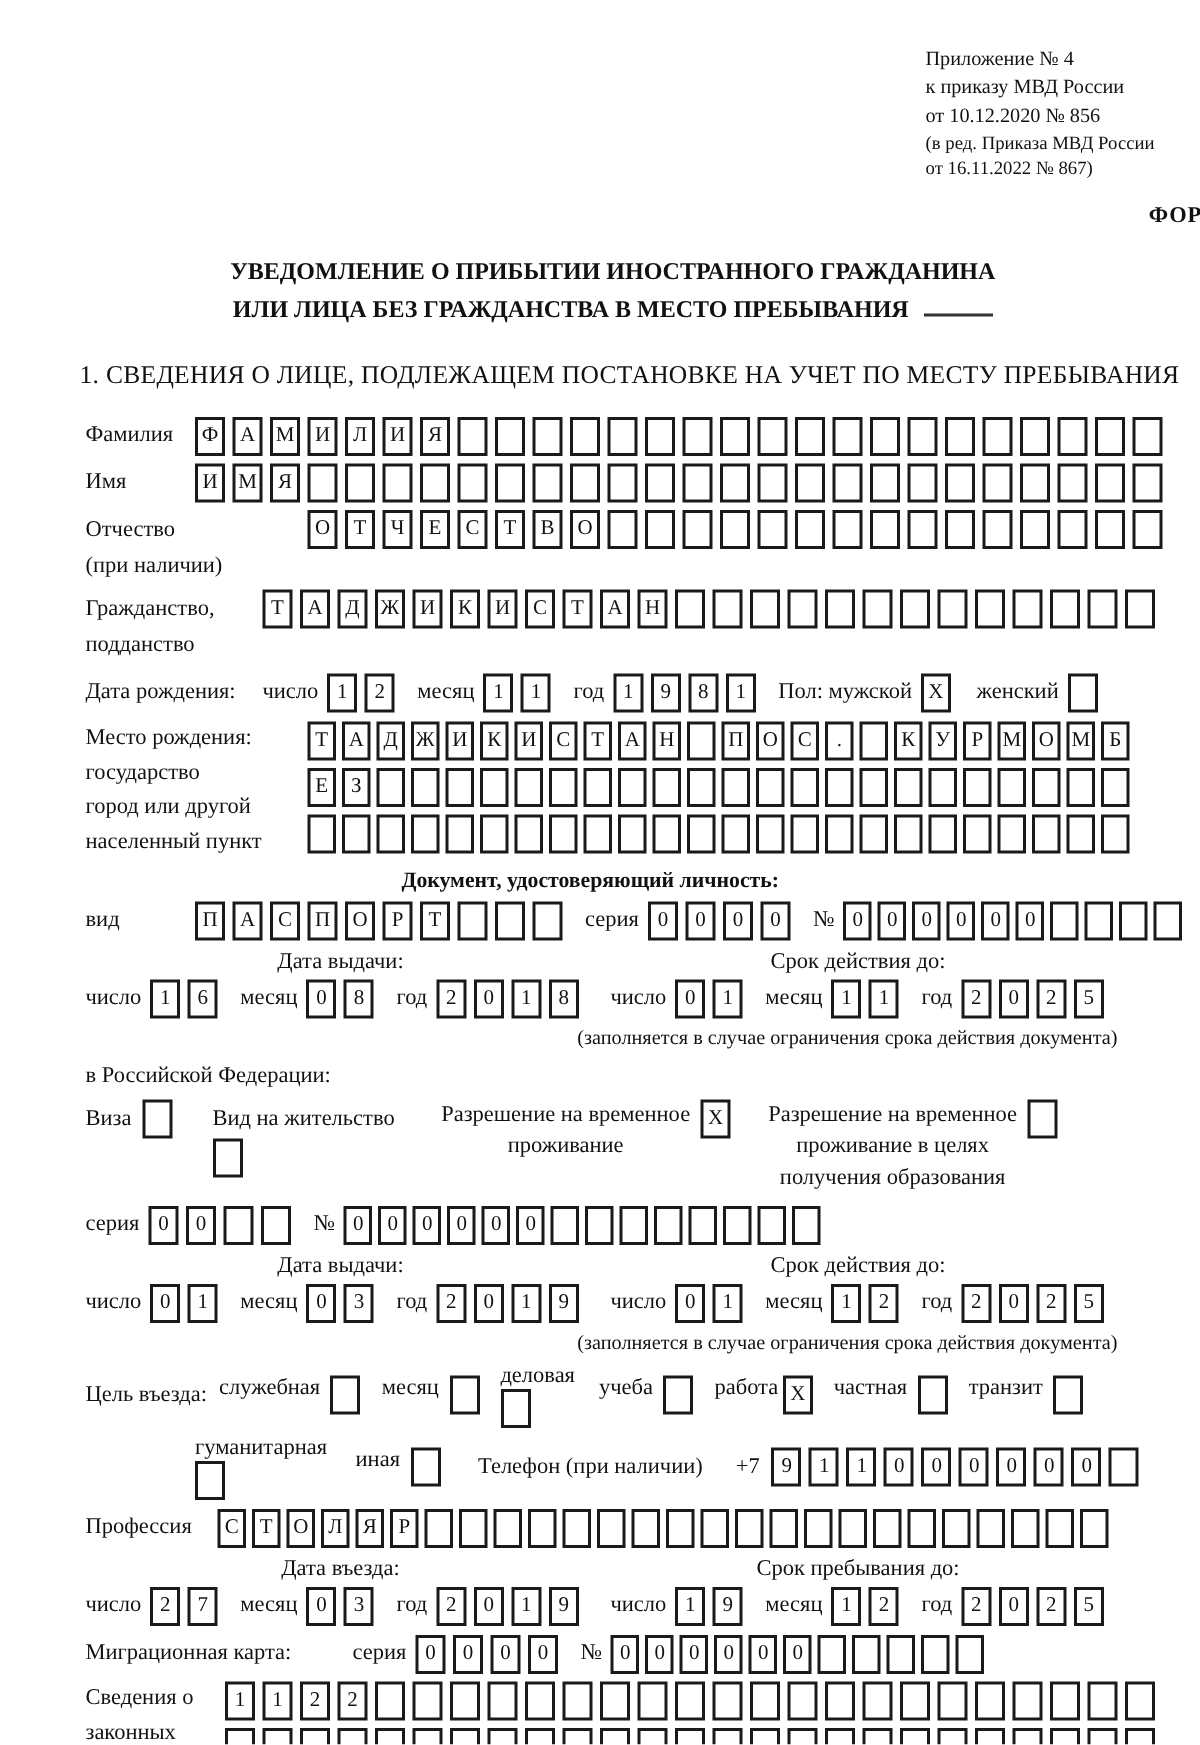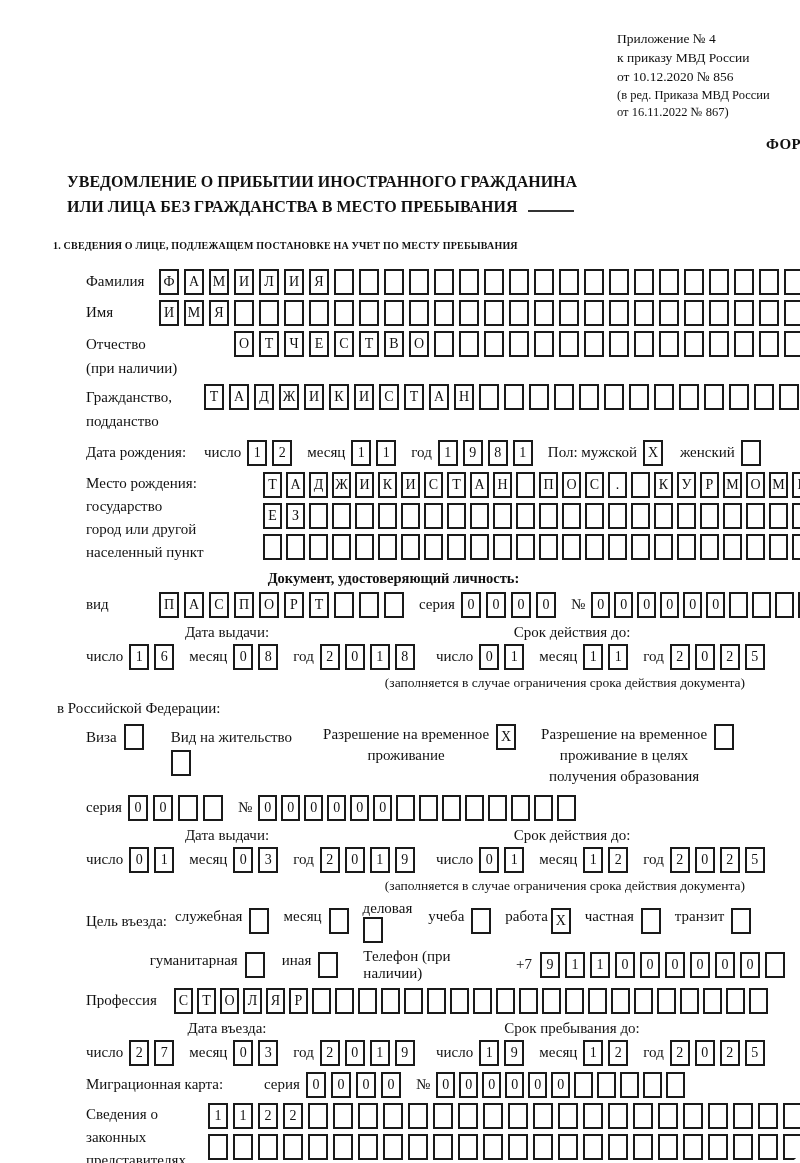--- a/index.html
+++ b/index.html
@@ -7,25 +7,25 @@
     width:800px; height:1163px; box-sizing:border-box; position:relative;
     background:#ffffff; color:#111;
     font-family:"Liberation Serif", serif; font-size:15px;
     padding:30px 10px 0 57px; overflow:hidden;border-radius:15px;
   }
   
   .hdr { display:block; margin-left:560px; width:220px; font-size:13.5px; line-height:1.4; }
   .hdr .rev { font-size:12.5px; }
   .forma { margin-left:560px; width:210px; text-align:right; font-weight:bold; font-size:15px; margin-top:14px; letter-spacing:.5px; }
   
-  .title { text-align:left; font-weight:bold; font-size:16px; line-height:1.6; margin:16px 40px 0 10px; }
+  .title { text-align:center; font-weight:bold; font-size:16px; line-height:1.6; margin:16px 40px 0 10px; }
   .uline { display:inline-block; width:46px; border-bottom:2px solid #333; height:14px; margin-left:10px; }
-  .sect { font-weight:bold; font-size:10px; margin:20px 0 18px -4px; letter-spacing:.2px; }
+  .sect { font-weight:normal; font-size:17px; margin:20px 0 18px -4px; letter-spacing:.2px; }
   
-  .row { display:flex; align-items:center; margin-bottom:5px;margin-left:29px; }
+  .row { display:flex; align-items:center; margin-bottom:5px; }
   .row.top { align-items:flex-start; }
   .lbl { flex:none; }
   .lbl2 div { line-height:22px; }
   .lbl2 div:first-child { line-height:26px; }
   .w73 { width:73px; } .w118 { width:118px; } .w148 { width:148px; }
   .boxes { display:inline-flex; flex:none; }
   .cell {
     width:20px; height:26px; box-sizing:border-box; border:2px solid #1a1a1a;
     margin-right:5px; display:inline-flex; align-items:center; justify-content:center;
     font-size:14px; flex:none; background:#fff;
@@ -552,21 +552,21 @@
     <span class="cbitem" style="margin-right:0;">
         <span class="txt">транзит</span>
         <span class="boxes">
           <span class="cell"></span>
         </span>
       </span>
   </div>
 
   <div class="row" style="margin-top:4px;">
     <span style="width:73px;"></span>
-    <span class="cbitem" style="margin-right:12px;">
+    <span class="cbitem" style="margin-right:12px;flex-direction:column;">
         <span class="txt">гуманитарная</span>
         <span class="boxes">
           <span class="cell"></span>
         </span>
       </span>
     <span class="cbitem" style="margin-right:20px;">
         <span class="txt">иная</span>
         <span class="boxes">
           <span class="cell"></span>
         </span>

